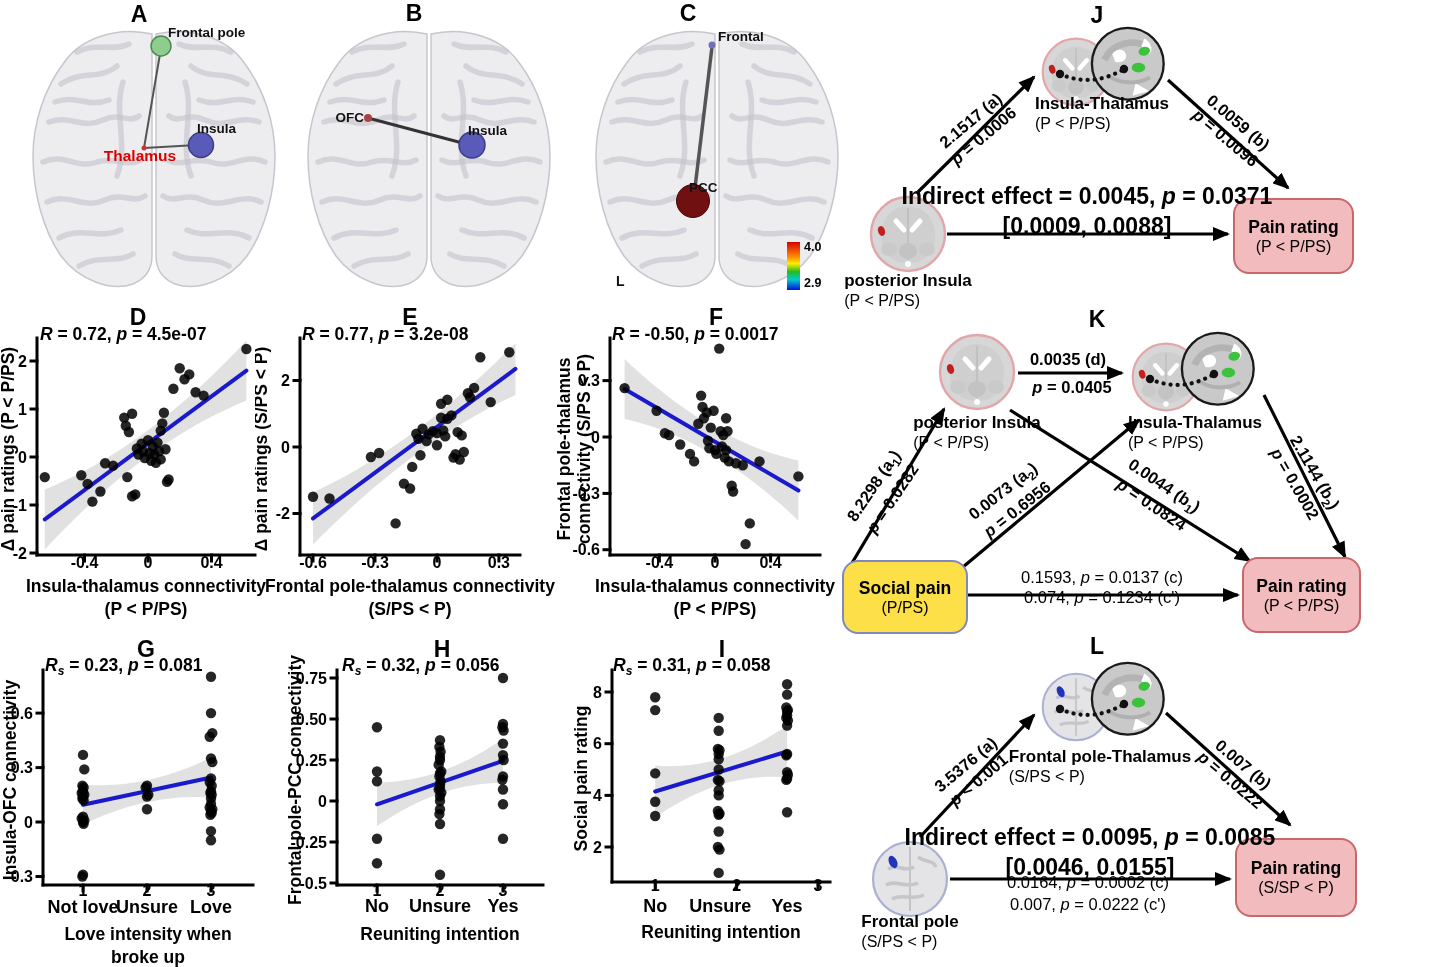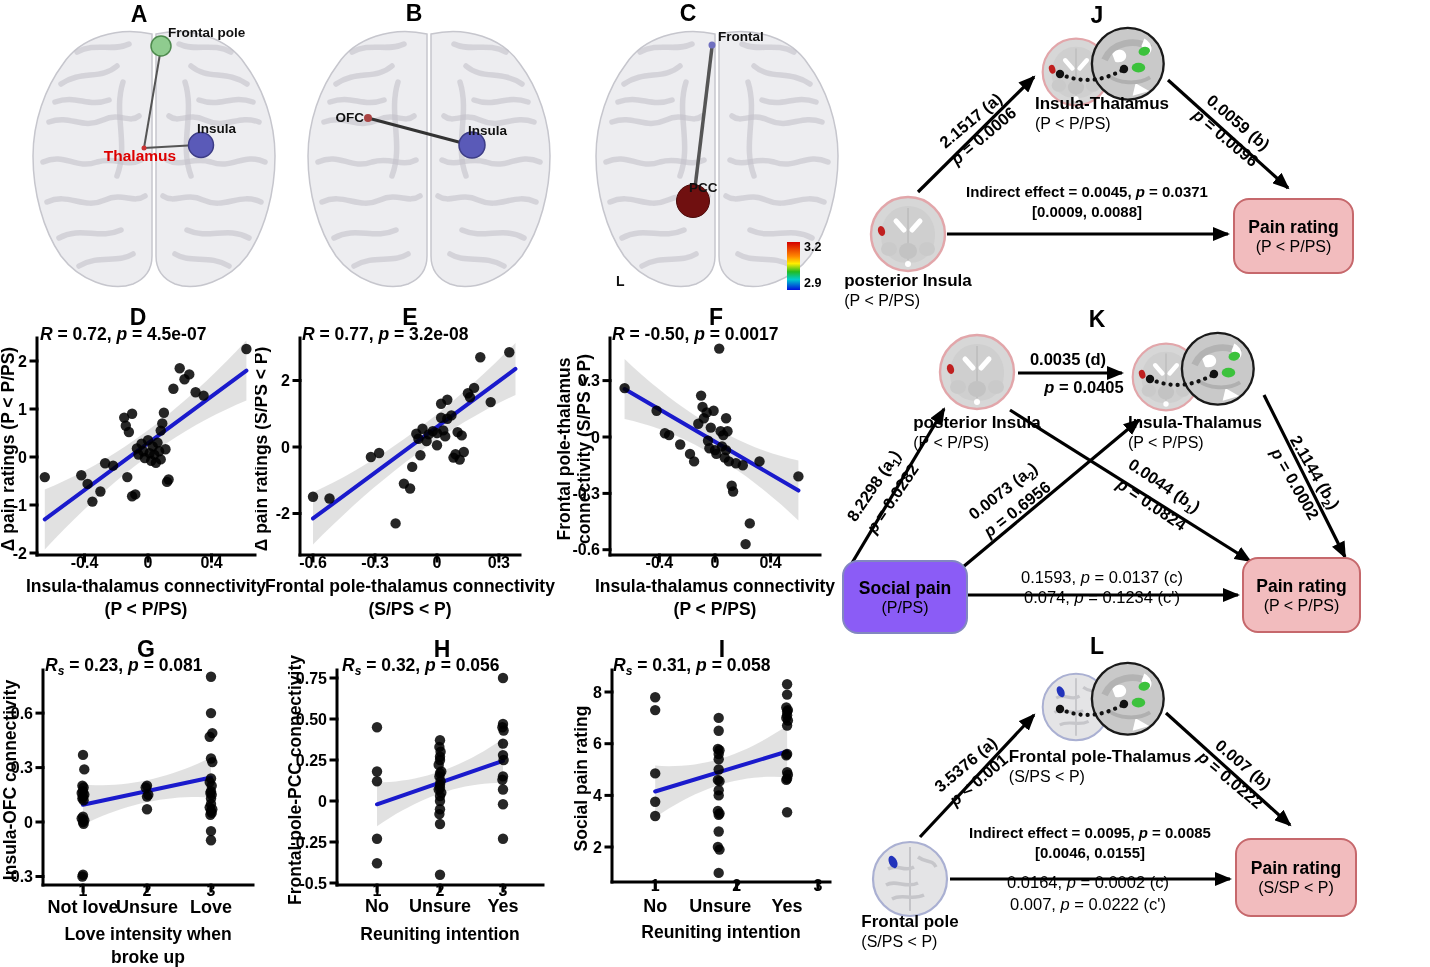--- a/index.html
+++ b/index.html
@@ -4,26 +4,26 @@
 <style>
   html,body{margin:0;padding:0;background:#fff;}
   .fig{position:relative;width:1430px;height:967px;background:#fff;font-family:"Liberation Sans",sans-serif;overflow:hidden;}
   .abs{position:absolute;}
   .plabel{position:absolute;font-size:23px;font-weight:bold;color:#000;transform:translateX(-50%);}
   .medlabel{position:absolute;text-align:center;font-weight:bold;font-size:16.5px;line-height:1.22;color:#000;white-space:nowrap;}
   .nodelabel{position:absolute;text-align:left;transform:translateX(-50%);white-space:nowrap;line-height:1.25;}
   .nodelabel .l1{font-weight:bold;font-size:17px;display:block;}
   .nodelabel .l2{font-weight:normal;font-size:16px;display:block;}
   .crow{position:absolute;text-align:center;transform:translateX(-50%);font-size:16.5px;font-weight:normal;line-height:1.33;white-space:nowrap;}
-  .indirect{position:absolute;text-align:center;transform:translateX(-50%);font-size:15px;font-weight:bold;line-height:1.3;white-space:nowrap;}
+  .indirect{position:absolute;text-align:center;transform:translateX(-50%);font-size:23px;font-weight:bold;line-height:1.3;white-space:nowrap;}
   .obox{position:absolute;border-radius:16px;display:flex;flex-direction:column;align-items:center;justify-content:center;text-align:center;}
   .obox .l1{font-weight:bold;font-size:17.5px;}
   .obox .l2{font-weight:normal;font-size:16px;}
   .box-pain{background:#f2bcbe;border:2.5px solid #c6686c;}
-  .box-social{background:#8b5cf6;border:2.5px solid #8287c0;}
+  .box-social{background:#fde047;border:2.5px solid #8287c0;}
   .colorbar{position:absolute;width:13px;height:48px;background:linear-gradient(#d40000,#ff8800 30%,#ffee00 45%,#22bb22 62%,#00cccc 78%,#0011dd 100%);}
   .cbl{position:absolute;font-size:12.5px;font-weight:bold;}
   i{font-style:italic;}
   sub{font-size:70%;}
 </style>
 </head>
 <body>
 
 <div class="fig">
   <div class="plabel" style="left:139px;top:1px">A</div>
@@ -130,21 +130,21 @@
         <path d="M 30 76 C 52 68 62 82 84 74" fill="none" stroke="#c3c2ca" stroke-width="5.5" stroke-linecap="round" opacity="0.6"></path>
       </g>
       <line x1="124" y1="21" x2="106" y2="170" stroke="#555" stroke-width="3.5"></line>
       <circle cx="124" cy="19" r="3.5" fill="#7070c0"></circle>
       <circle cx="105" cy="175" r="16.5" fill="#701010" stroke="#4a0a0a" stroke-width="1"></circle>
       <text x="130" y="15" font-size="13.5" font-weight="bold" fill="#111">Frontal</text>
       <text x="101" y="166" font-size="13.5" font-weight="bold" fill="#111">PCC</text>
       <text x="28" y="260" font-size="14" font-weight="bold" fill="#111">L</text>
     </svg>
   <div class="colorbar" style="left:787px;top:242px"></div>
-  <div class="cbl" style="left:804px;top:240px">3.2</div>
+  <div class="cbl" style="left:804px;top:240px">4.0</div>
   <div class="cbl" style="left:804px;top:276px">2.9</div>
 
   <svg id="chartD" class="abs" style="left:0px;top:300px" width="300" height="340">
       <polygon points="44.8,189.4 54.9,185.2 64.9,180.6 75.0,175.7 85.1,170.5 95.2,164.9 105.3,159.0 115.4,152.8 125.4,146.2 135.5,139.3 145.6,132.0 155.7,124.4 165.8,116.4 175.8,108.1 185.9,99.5 196.0,90.5 206.1,81.2 216.2,71.6 226.3,61.6 236.3,51.3 246.4,40.6 246.4,100.6 236.3,104.8 226.3,109.4 216.2,114.2 206.1,119.5 196.0,125.0 185.9,131.0 175.8,137.2 165.8,143.8 155.7,150.7 145.6,158.0 135.5,165.6 125.4,173.6 115.4,181.8 105.3,190.5 95.2,199.4 85.1,208.7 75.0,218.4 64.9,228.4 54.9,238.7 44.8,249.4" fill="#dcdcdc" opacity="0.85"></polygon>
       <line x1="44.780043699927155" y1="219.3866877971474" x2="246.4260742898762" y2="70.5979171383292" stroke="#1a1acc" stroke-width="4" stroke-linecap="round"></line>
       <g fill="#000" fill-opacity="0.85">
         <circle cx="44.8" cy="177.1" r="5.2"></circle>
         <circle cx="81.3" cy="175.2" r="5.2"></circle>
         <circle cx="87.6" cy="183.9" r="5.2"></circle>
         <circle cx="92.4" cy="201.6" r="5.2"></circle>
@@ -727,21 +727,21 @@
     <div class="obox box-social" style="left:2px;top:245px;width:122px;height:70px">
         <span class="l1">Social pain</span>
         <span class="l2">(P/PS)</span>
       </div>
     <div class="obox box-pain" style="left:402px;top:242px;width:115px;height:72px">
         <span class="l1">Pain rating</span>
         <span class="l2">(P &lt; P/PS)</span>
       </div>
     <div class="medlabel plab" id="K_a1" style="left:43px;top:177px;transform:translate(-50%,-50%) rotate(-56deg)">8.2298 (a<sub>1</sub>)<br><i>p</i> = 0.0282</div>
     <div class="medlabel" id="K_d1" style="left:228px;top:34px;transform:translateX(-50%)">0.0035 (d)</div>
-    <div class="medlabel" id="K_d2" style="left:244px;top:62px;transform:translateX(-50%)"><i>p</i> = 0.0405</div>
+    <div class="medlabel" id="K_d2" style="left:232px;top:62px;transform:translateX(-50%)"><i>p</i> = 0.0405</div>
     <div class="medlabel plab" id="K_a2" style="left:170px;top:185px;transform:translate(-50%,-50%) rotate(-38deg)">0.0073 (a<sub>2</sub>)<br><i>p</i> = 0.6956</div>
     <div class="medlabel plab" id="K_b1" style="left:318px;top:180px;transform:translate(-50%,-50%) rotate(34deg)">0.0044 (b<sub>1</sub>)<br><i>p</i> = 0.0824</div>
     <div class="medlabel plab" id="K_b2" style="left:465px;top:163px;transform:translate(-50%,-50%) rotate(60deg)">2.1144 (b<sub>2</sub>)<br><i>p</i> = 0.0002</div>
     <div class="crow" id="K_c1" style="left:262px;top:252px">0.1593, <i>p</i> = 0.0137 (c)</div>
     <div class="crow" id="K_c2" style="left:262px;top:272px">0.074, <i>p</i> = 0.1234 (c')</div>
   </div>
 
   <div class="abs" id="medL" style="left:840px;top:645px;width:590px;height:322px">
     <svg class="abs" style="left:0;top:0" width="590" height="322">
       <defs>

